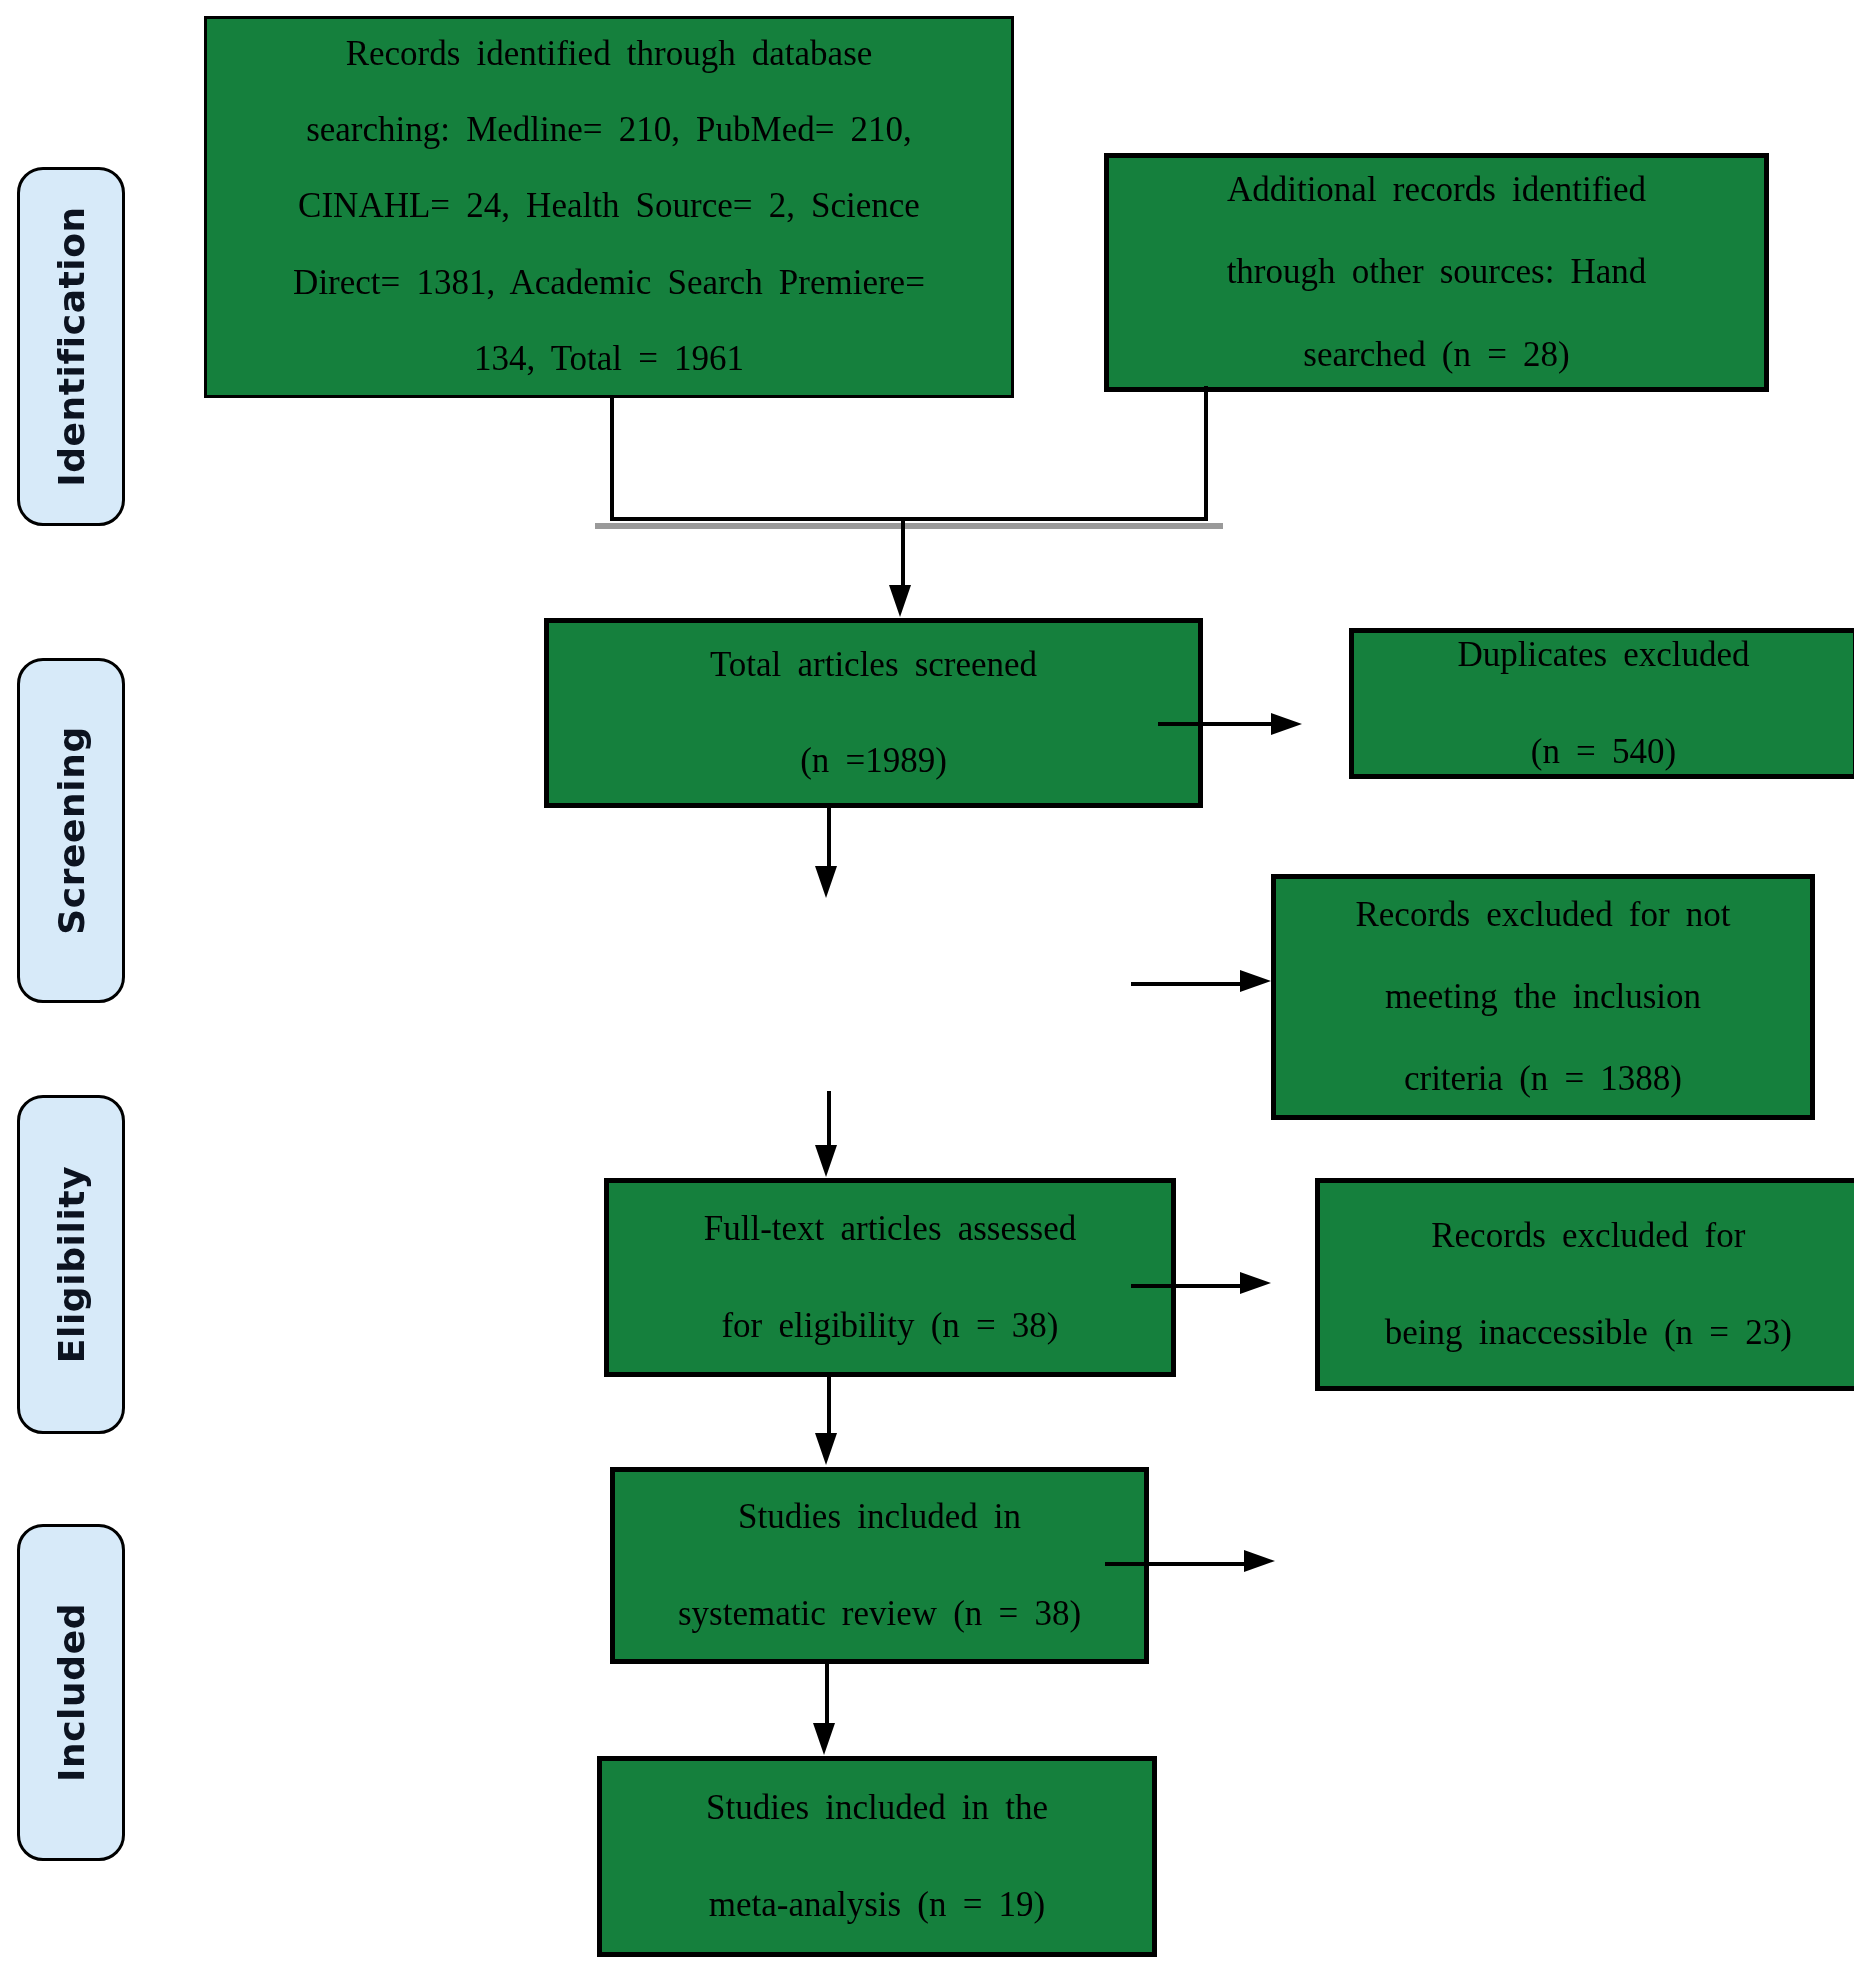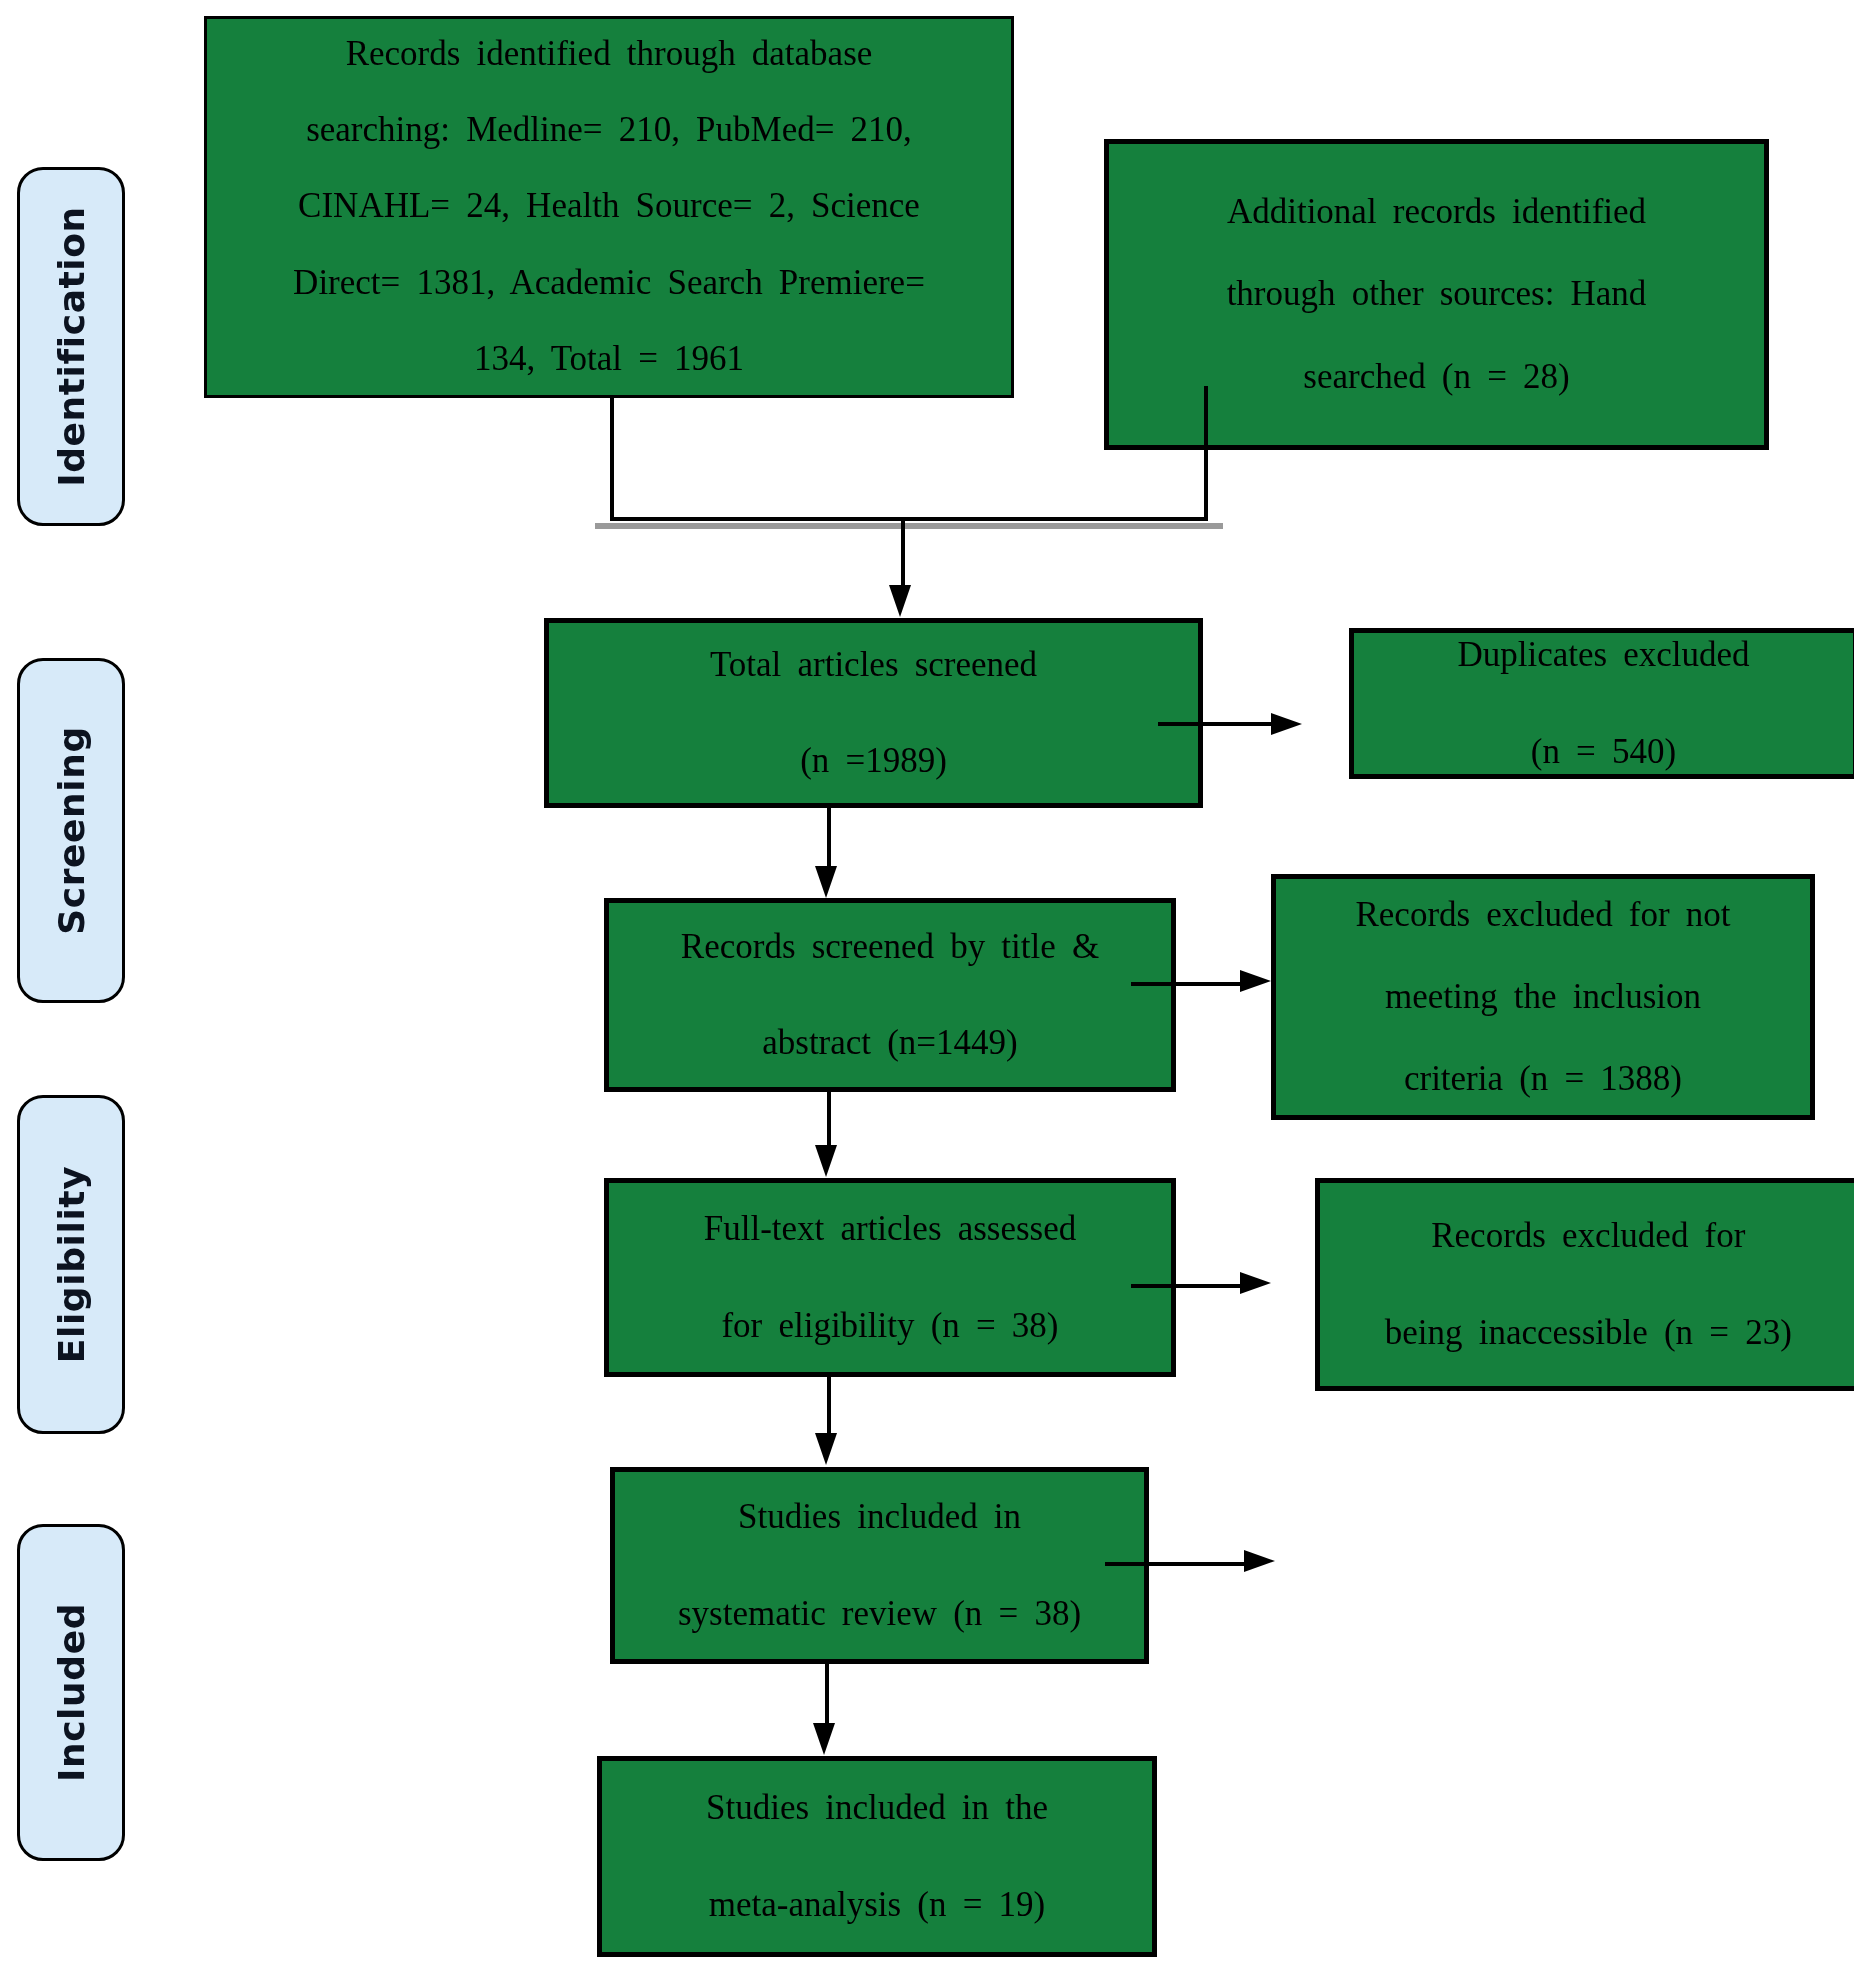--- a/index.html
+++ b/index.html
@@ -85,32 +85,30 @@
   <div class="stage" style="top:1524px;height:337px;">
     <span class="rot">Included</span>
   </div>
 
   <div class="flow-box lines-5" style="left:204px;top:15.5px;width:810px;height:382px;border-width:3.7px;">Records identified through database
 searching: Medline= 210, PubMed= 210,
 CINAHL= 24, Health Source= 2, Science
 Direct= 1381, Academic Search Premiere=
 134, Total = 1961</div>
 
-  <div class="flow-box lines-3" style="left:1104px;top:139px;width:665px;height:311px;">Additional records identified
+  <div class="flow-box lines-3" style="left:1104px;top:153px;width:665px;height:239px;">Additional records identified
 through other sources: Hand
 searched (n = 28)</div>
 
   <div class="flow-box lines-2" style="left:500px;top:618px;width:659px;height:190px;">Total articles screened
 (n =1989)</div>
 
   <div class="flow-box lines-2" style="left:1305px;top:628px;width:509px;height:151px;">Duplicates excluded
 (n = 540)</div>
 
-  <div class="flow-box lines-2" style="left:560px;top:898px;width:572px;height:194px;">Records screened by title &amp;
-abstract (n=1449)</div>
 
   <div class="flow-box lines-3" style="left:1271px;top:874px;width:544px;height:246px;">Records excluded for not
 meeting the inclusion
 criteria (n = 1388)</div>
 
   <div class="flow-box lines-2" style="left:560px;top:1178px;width:572px;height:199px;">Full-text articles assessed
 for eligibility (n = 38)</div>
 
   <div class="flow-box lines-2" style="left:1271px;top:1178px;width:544px;height:213px;padding-left:15px;">Records excluded for
 being inaccessible (n = 23)</div>

